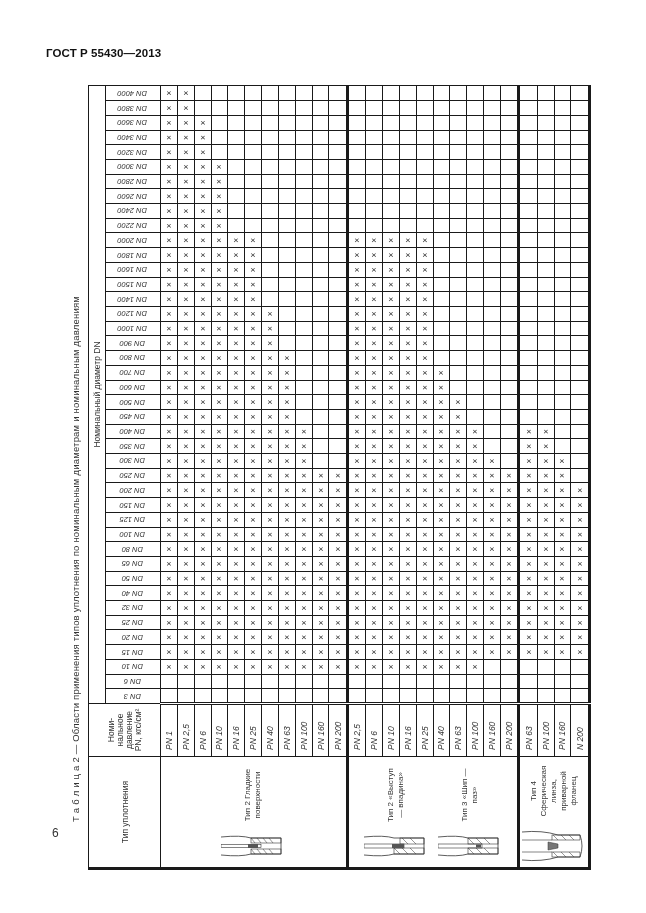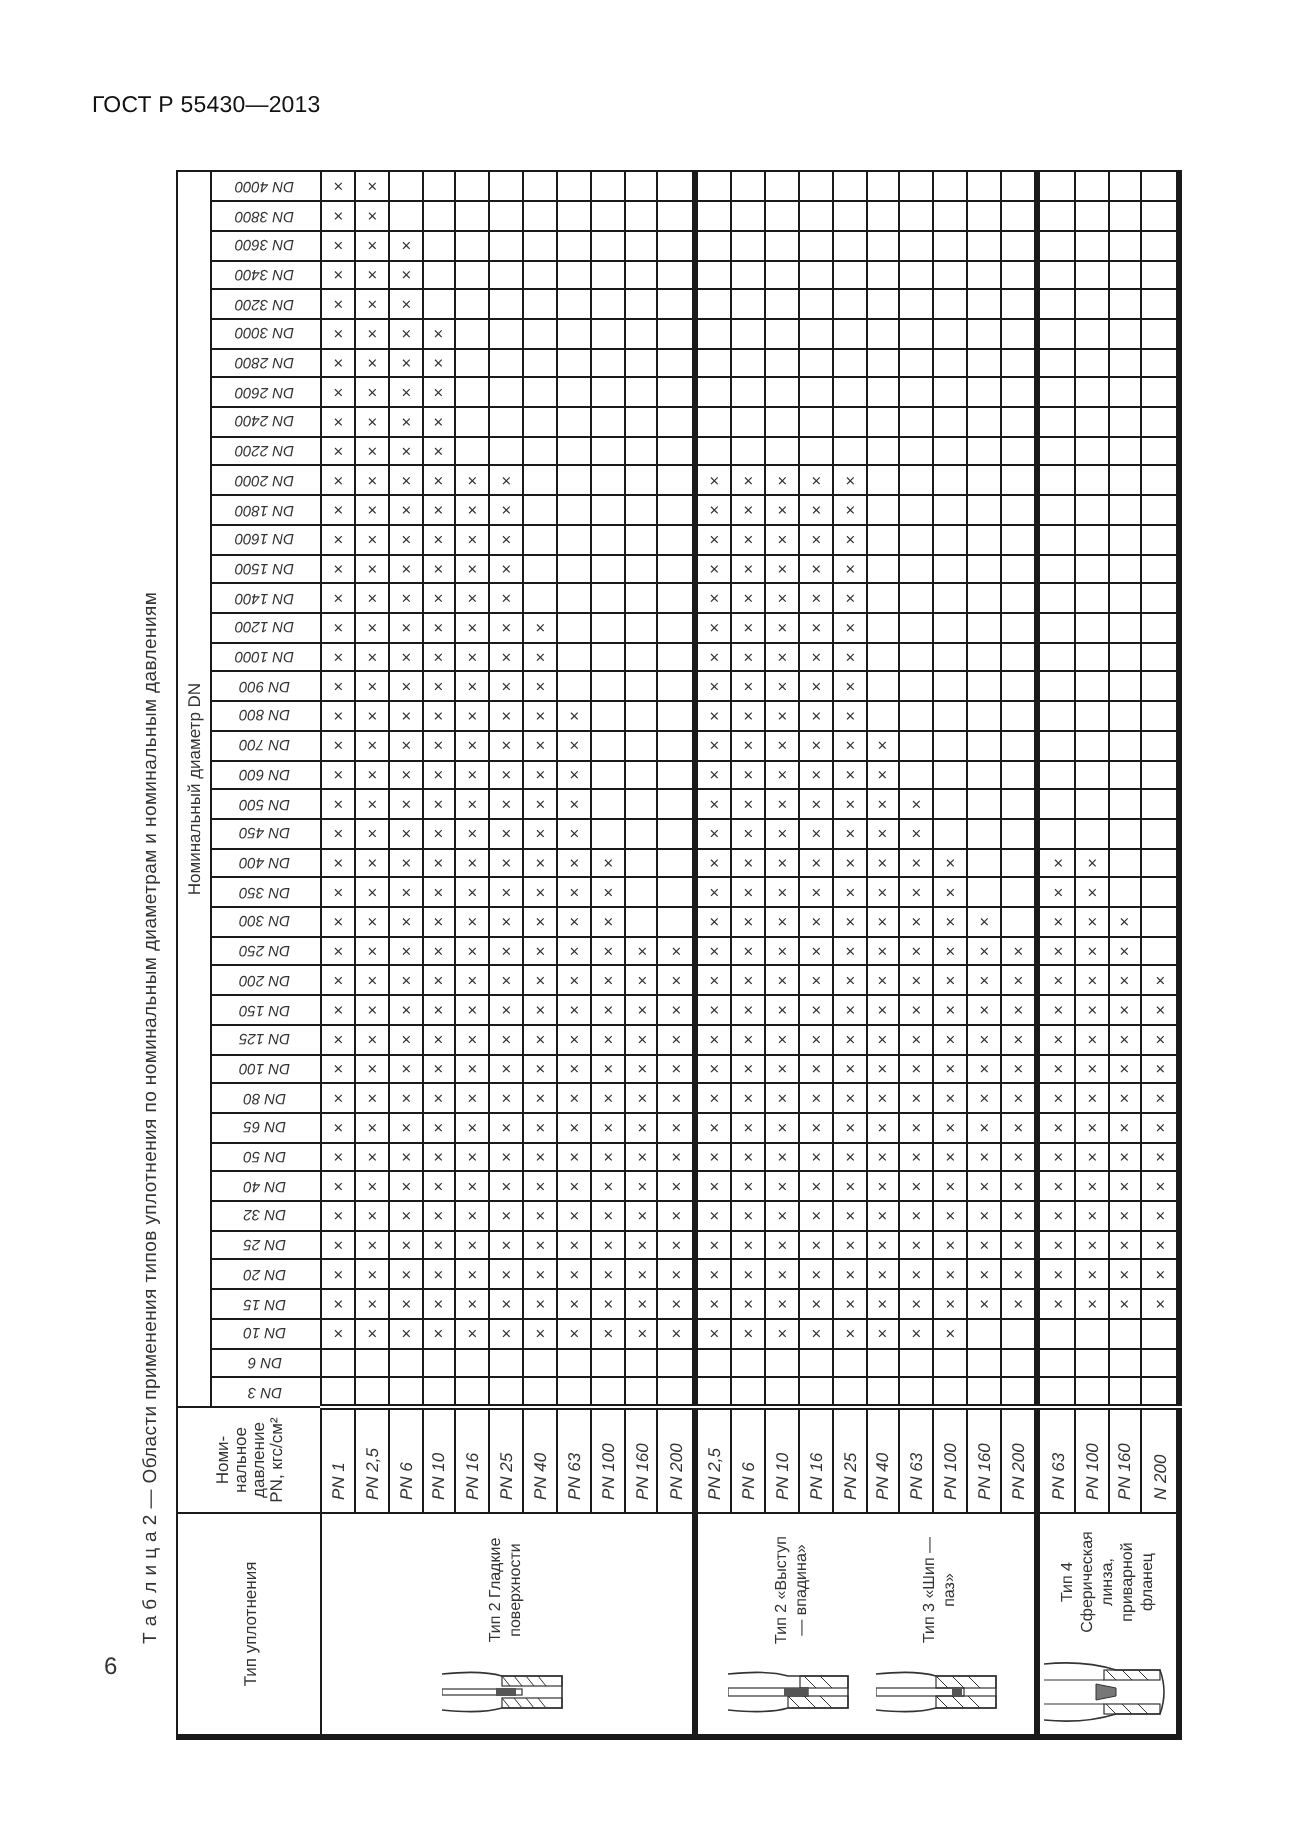--- a/index.html
+++ b/index.html
@@ -1,18 +1,18 @@
 <!DOCTYPE html>
 <html><head>
 <meta charset="utf-8">
 <style>
   html, body { margin:0; padding:0; background:#ffffff; }
   body { width:646px; height:913px; position:relative; overflow:hidden;
          font-family:"Liberation Sans", sans-serif; color:#222; }
-  .doc-header { position:absolute; left:46px; top:47px; font-size:11.5px; font-weight:normal; letter-spacing:0.1px; color:#111; }
+  .doc-header { position:absolute; left:46px; top:47px; font-size:11.5px; font-weight:bold; letter-spacing:0.1px; color:#111; }
   .page-number { position:absolute; left:52px; top:826px; font-size:12px; color:#333; }
   
   .caption { position:absolute; left:70px; top:822px; transform-origin:0 0; transform:rotate(-90deg);
              font-size:9.5px; white-space:nowrap; color:#333; letter-spacing:0.2px; }
   
   .rot { position:absolute; left:88px; top:870px; width:785px; height:503px;
          transform-origin:0 0; transform:rotate(-90deg); }
   table.grid { border-collapse:collapse; width:100%; height:100%; table-layout:fixed; }
   table.grid td, table.grid th { border:1px solid #1a1a1a; padding:0; text-align:center; vertical-align:middle;
                                  font-weight:normal; font-size:8.5px; color:#333; }

